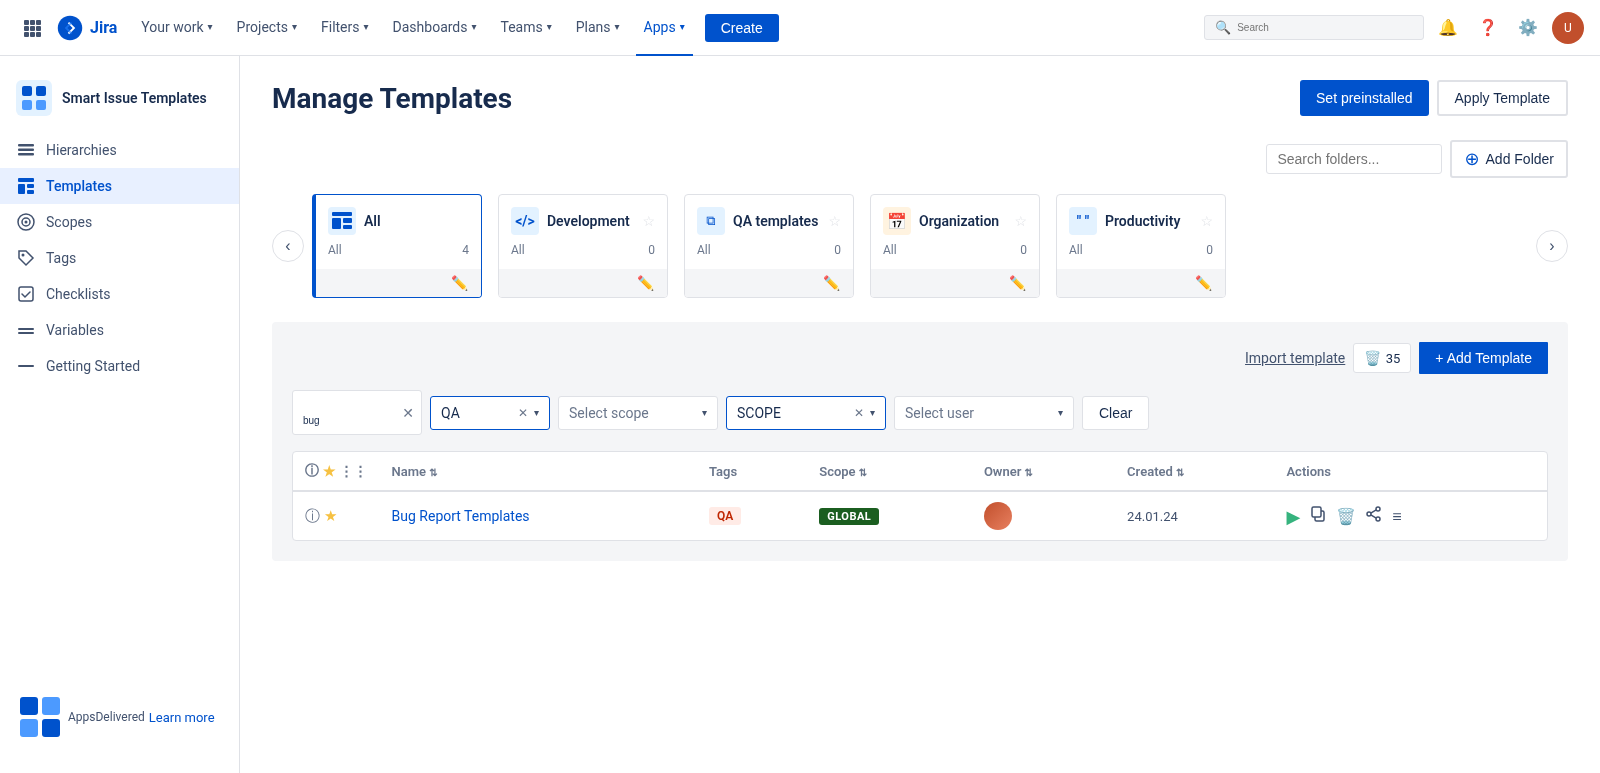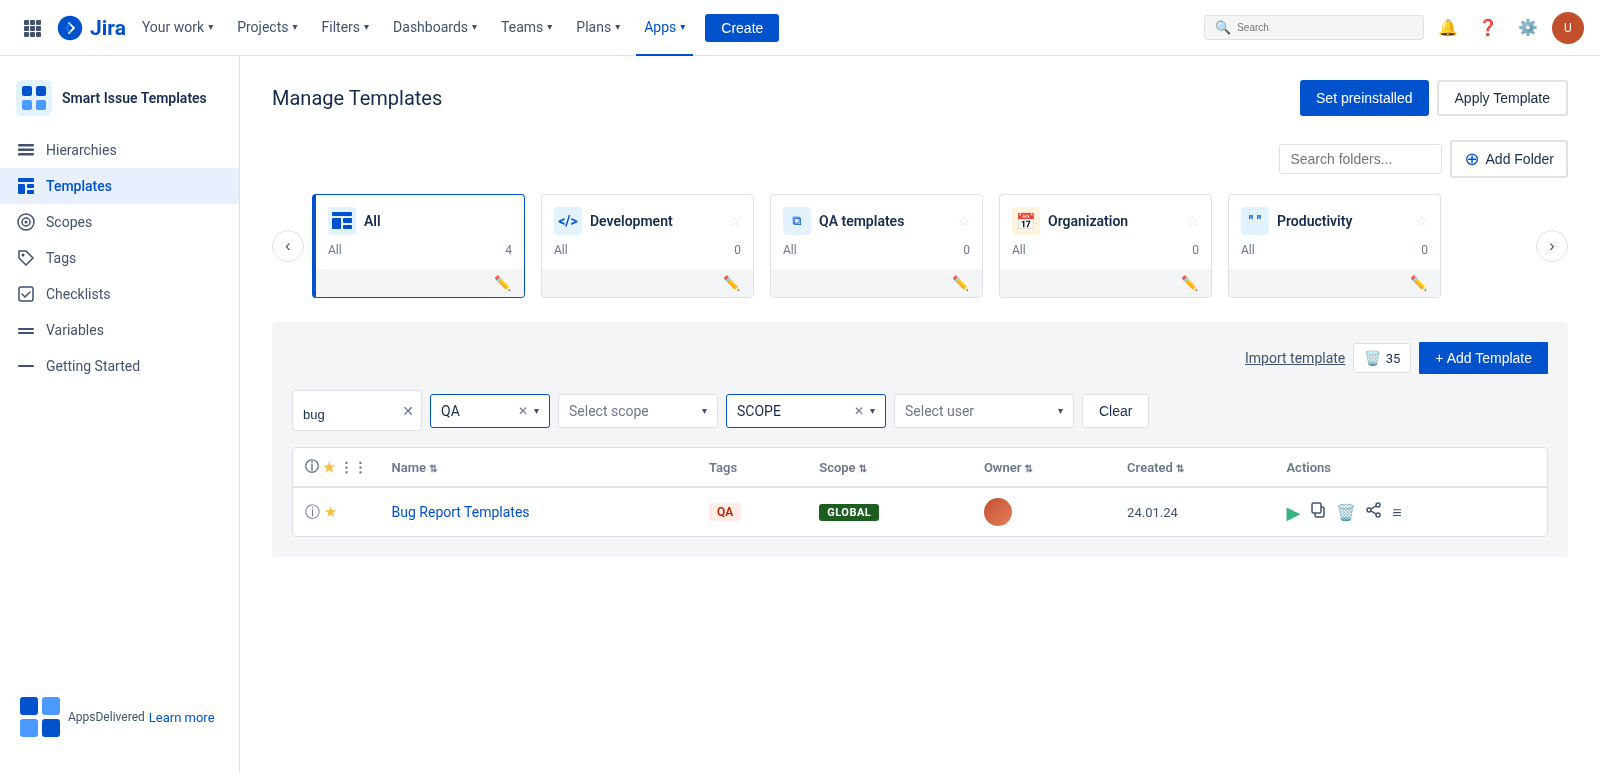--- a/index.html
+++ b/index.html
@@ -5,21 +5,21 @@
     * { box-sizing: border-box; margin: 0; padding: 0; }
     body { font-family: -apple-system, BlinkMacSystemFont, 'Segoe UI', Roboto, sans-serif; font-size: 14px; background: #fff; color: #172b4d; }
 
     
     .top-nav {
       display: flex; align-items: center; height: 56px;
       background: #fff; border-bottom: 1px solid #dfe1e6;
       padding: 0 16px; gap: 8px; position: fixed; top: 0; left: 0; right: 0; z-index: 100;
     }
     .nav-grid-icon { display: flex; align-items: center; justify-content: center; width: 32px; height: 32px; cursor: pointer; color: #42526e; }
-    .nav-logo { display: flex; align-items: center; gap: 6px; text-decoration: none; color: #0052cc; font-weight: 700; font-size: 21px; }
+    .nav-logo { display: flex; align-items: center; gap: 6px; text-decoration: none; color: #0052cc; font-weight: 700; font-size: 16px; margin-right: 8px; }
     .nav-logo-icon { width: 28px; height: 28px; }
     .nav-item { display: flex; align-items: center; gap: 4px; padding: 0 8px; height: 56px; cursor: pointer; font-size: 14px; color: #42526e; border-bottom: 2px solid transparent; white-space: nowrap; }
     .nav-item.active { color: #0052cc; border-bottom-color: #0052cc; }
     .nav-chevron { font-size: 10px; }
     .nav-create-btn { background: #0052cc; color: #fff; border: none; border-radius: 3px; padding: 6px 16px; font-size: 14px; font-weight: 500; cursor: pointer; margin-left: 4px; }
     .nav-right { margin-left: auto; display: flex; align-items: center; gap: 8px; }
     .search-box { display: flex; align-items: center; background: #f4f5f7; border: 1px solid #dfe1e6; border-radius: 3px; padding: 4px 10px; gap: 6px; width: 220px; }
     .search-box input { border: none; background: transparent; outline: none; font-size: 10px; color: #172b4d; width: 100%; }
     .nav-icon-btn { display: flex; align-items: center; justify-content: center; width: 32px; height: 32px; border-radius: 50%; cursor: pointer; color: #42526e; font-size: 16px; }
     .avatar { width: 32px; height: 32px; border-radius: 50%; background: #c14f2c; display: flex; align-items: center; justify-content: center; color: #fff; font-size: 12px; cursor: pointer; overflow: hidden; }
@@ -35,36 +35,36 @@
     .sidebar-item { display: flex; align-items: center; gap: 10px; padding: 8px 16px; cursor: pointer; color: #42526e; border-radius: 0; }
     .sidebar-item.active { background: #e8f0ff; color: #0052cc; font-weight: 500; }
     .sidebar-item-icon { width: 20px; height: 20px; display: flex; align-items: center; justify-content: center; font-size: 16px; flex-shrink: 0; }
     .sidebar-footer { margin-top: auto; padding: 16px; display: flex; flex-direction: row; align-items: center; gap: 4px; }
     .sidebar-footer-text { font-size: 12px; color: #42526e; text-align: center; }
     .sidebar-footer-link { font-size: 13px; color: #0052cc; cursor: pointer; text-decoration: none; }
 
     
     .main-content { flex: 1; overflow-y: auto; padding: 24px 32px; background: #fff; }
     .page-header { display: flex; align-items: center; justify-content: space-between; margin-bottom: 24px; }
-    .page-title { font-size: 20px; font-weight: 400; color: #172b4d; }
+    .page-title { font-size: 28px; font-weight: 700; color: #172b4d; }
     .header-actions { display: flex; gap: 8px; margin-left: 26px; }
     .btn-primary { background: #0052cc; color: #fff; border: none; border-radius: 3px; padding: 8px 16px; font-size: 14px; font-weight: 500; cursor: pointer; white-space: nowrap; }
     .btn-secondary { background: #fff; color: #172b4d; border: 2px solid #dfe1e6; border-radius: 3px; padding: 8px 16px; font-size: 14px; font-weight: 500; cursor: pointer; white-space: nowrap; }
 
     
     .folder-section { margin-bottom: 24px; }
     .folder-toolbar { display: flex; align-items: center; justify-content: flex-end; gap: 8px; margin-bottom: 16px; }
-    .search-folders { border: 1px solid #dfe1e6; border-radius: 3px; padding: 6px 10px; font-size: 14px; outline: none; width: 163px; color: #42526e; }
+    .search-folders { border: 1px solid #dfe1e6; border-radius: 3px; padding: 6px 10px; font-size: 14px; outline: none; width: 176px; color: #42526e; }
     .btn-add-folder { display: flex; align-items: center; gap: 6px; background: #fff; border: 2px solid #dfe1e6; border-radius: 3px; padding: 6px 12px; font-size: 14px; cursor: pointer; color: #172b4d; font-weight: 500; }
 
     .folders-carousel { display: flex; align-items: center; gap: 8px; }
     .carousel-btn { width: 32px; height: 32px; border-radius: 50%; border: 1px solid #dfe1e6; background: #fff; display: flex; align-items: center; justify-content: center; cursor: pointer; color: #42526e; font-size: 16px; flex-shrink: 0; }
     .folders-list { display: flex; gap: 16px; flex: 1; overflow: hidden; }
 
-    .folder-card { width: 213px; border: 1px solid #dfe1e6; border-radius: 4px; background: #fff; cursor: pointer; flex-shrink: 0; overflow: hidden; }
+    .folder-card { width: 170px; border: 1px solid #dfe1e6; border-radius: 4px; background: #fff; cursor: pointer; flex-shrink: 0; overflow: hidden; }
     .folder-card.active { border-color: #0052cc; border-left: 4px solid #0052cc; }
     .folder-card-body { padding: 12px; }
     .folder-card-header { display: flex; align-items: center; gap: 8px; margin-bottom: 8px; }
     .folder-icon { width: 28px; height: 28px; display: flex; align-items: center; justify-content: center; font-size: 18px; }
     .folder-name { font-size: 14px; font-weight: 600; color: #172b4d; flex: 1; }
     .folder-star { color: #dfe1e6; cursor: pointer; font-size: 14px; }
     .folder-stats { display: flex; justify-content: space-between; font-size: 12px; color: #6b778c; }
     .folder-card-footer { background: #f4f5f7; padding: 6px 12px; display: flex; justify-content: flex-end; }
     .edit-icon { color: #6b778c; cursor: pointer; font-size: 14px; }
 
@@ -72,21 +72,21 @@
     .templates-section { background: #f4f5f7; border-radius: 4px; padding: 20px; }
     .templates-toolbar { display: flex; align-items: center; justify-content: flex-end; gap: 8px; margin-bottom: 16px; }
     .import-link { font-size: 14px; color: #42526e; cursor: pointer; text-decoration: underline; }
     .trash-count { display: flex; align-items: center; gap: 4px; background: #fff; border: 1px solid #dfe1e6; border-radius: 3px; padding: 6px 10px; font-size: 14px; color: #172b4d; cursor: pointer; }
     .badge-count { font-size: 13px; }
     .btn-add-template { display: flex; align-items: center; gap: 6px; background: #0052cc; color: #fff; border: none; border-radius: 1px; padding: 8px 16px; font-size: 14px; font-weight: 500; cursor: pointer; }
 
     
     .filters-row { display: flex; align-items: center; gap: 8px; margin-bottom: 16px; flex-wrap: wrap; }
     .filter-input-wrap { position: relative; display: flex; align-items: center; }
-    .filter-input { border: 1px solid #dfe1e6; border-radius: 3px; padding: 16px 32px 8px 10px; font-size: 13px; outline: none; background: #fff; color: #172b4d; min-width: 120px; }
+    .filter-input { border: 1px solid #dfe1e6; border-radius: 3px; padding: 24px 32px 8px 10px; font-size: 10px; outline: none; background: #fff; color: #172b4d; min-width: 120px; }
     .filter-clear-x { position: absolute; right: 8px; color: #6b778c; cursor: pointer; font-size: 14px; }
     .filter-select { display: flex; align-items: center; border: 1px solid #dfe1e6; border-radius: 3px; background: #fff; padding: 8px 10px; font-size: 14px; color: #172b4d; cursor: pointer; gap: 6px; }
     .filter-select.has-value { border-color: #0052cc; }
     .select-value { flex: 1; }
     .select-x { color: #6b778c; cursor: pointer; font-size: 12px; }
     .select-chevron { color: #42526e; font-size: 10px; }
     .btn-clear { background: #fff; color: #172b4d; border: 1px solid #dfe1e6; border-radius: 3px; padding: 8px 16px; font-size: 14px; cursor: pointer; }
 
     
     .table-wrap { background: #fff; border-radius: 4px; border: 1px solid #dfe1e6; }

